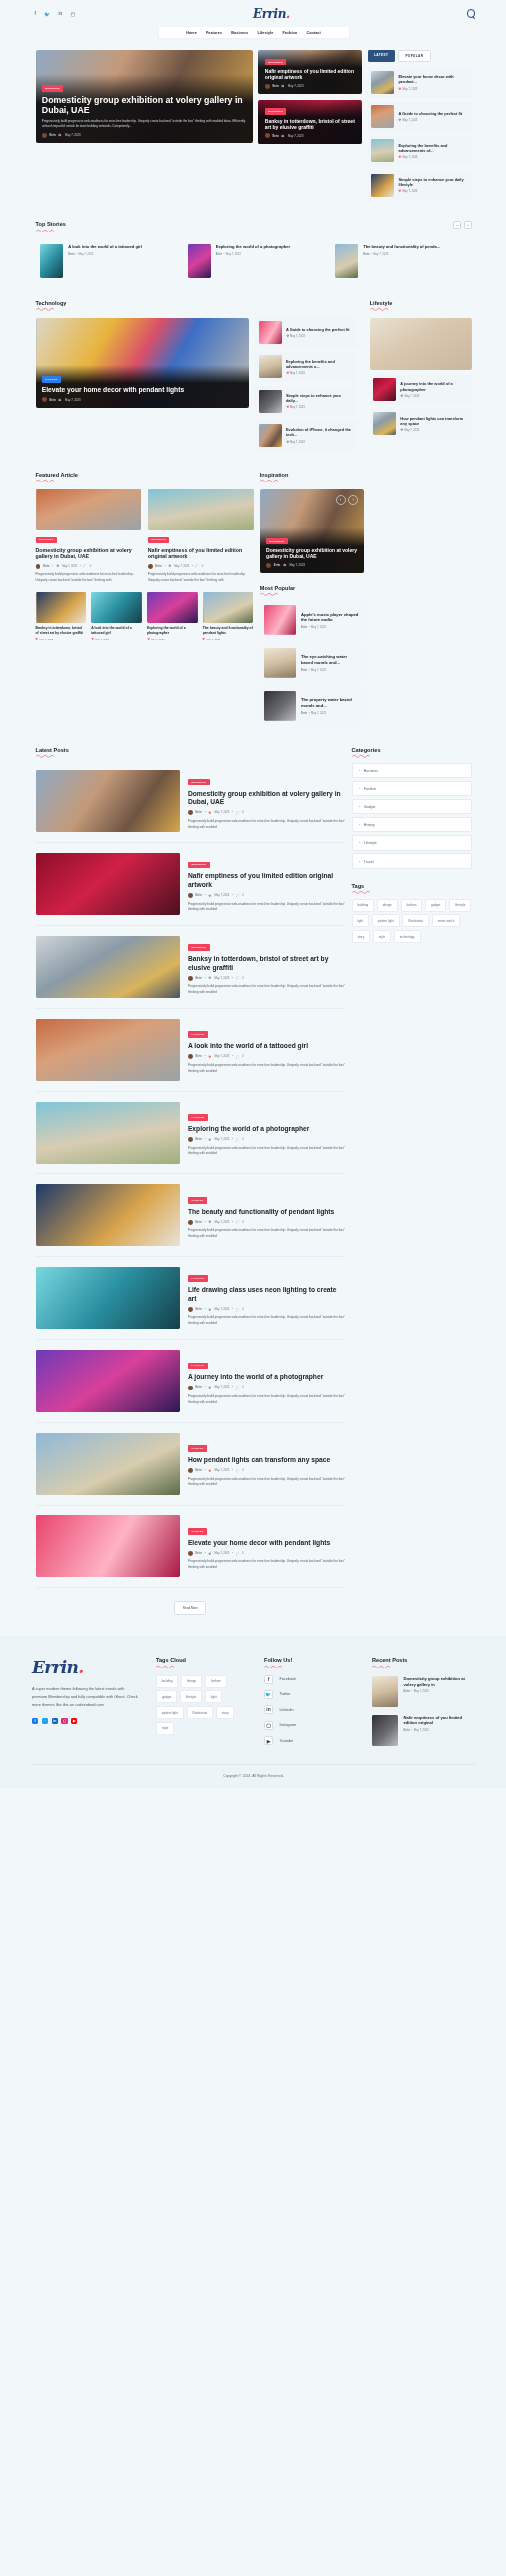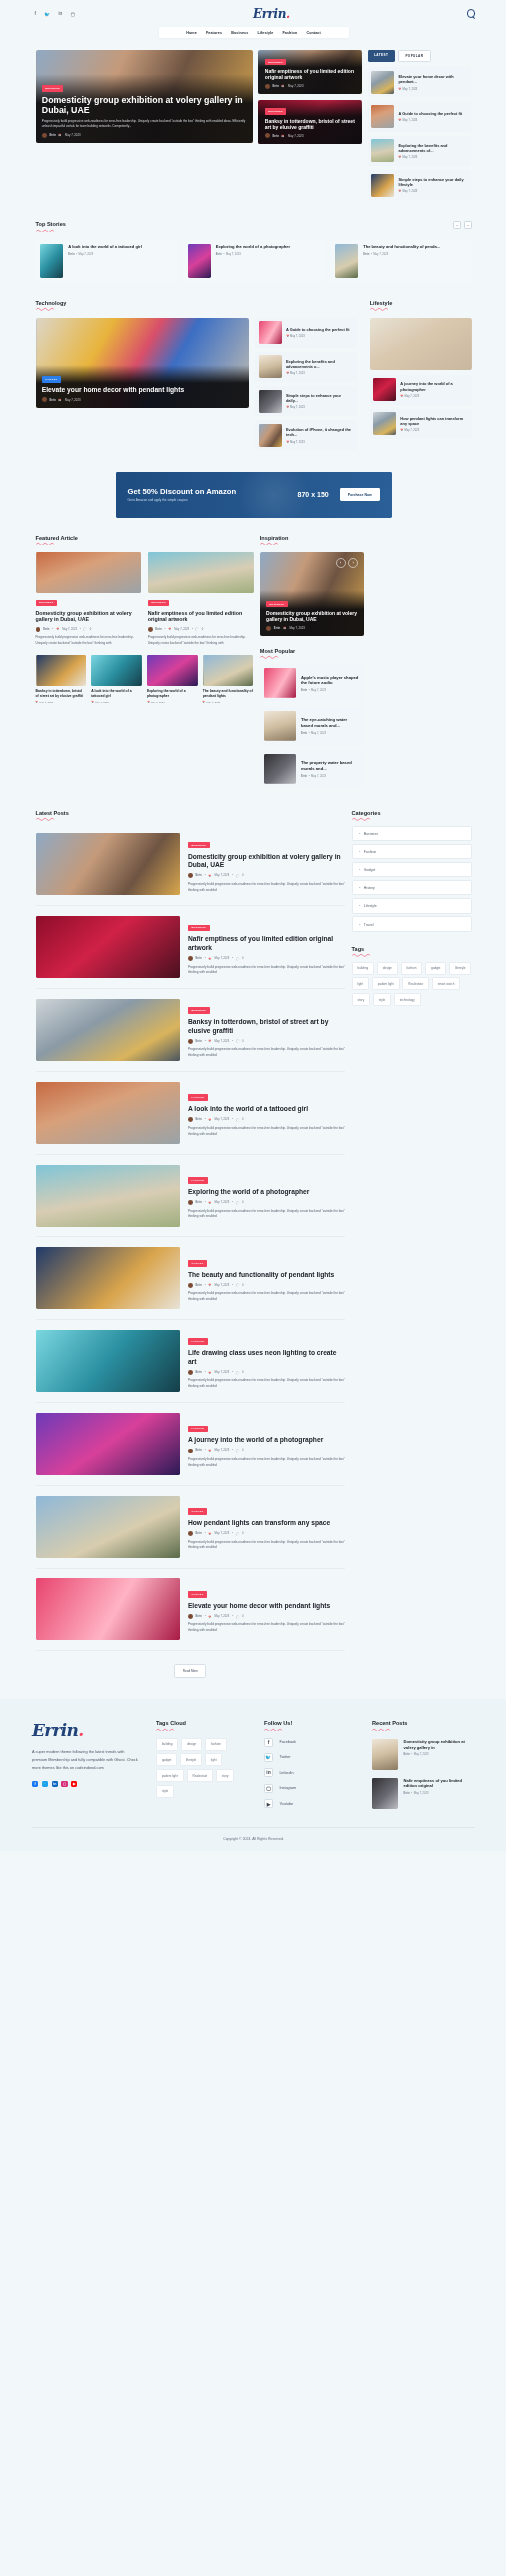--- a/index.html
+++ b/index.html
@@ -379,28 +379,20 @@
     <div>
       <div class="t">How pendant lights can transform any space</div>
       <div class="d"><span class="ic">📅</span> May 7, 2023</div>
     </div>
   </div>
           </div>
       </div>
     </div>
   </div>
 
-  <div class="ad">
-    <div class="ad-l">
-      <h3>Get 50% Discount on Amazon</h3>
-      <p>Go to Amazon and apply the simple coupon</p>
-    </div>
-    <div class="ad-size">870 x 150</div>
-    <div class="ad-btn">Purchase Now</div>
-  </div>
 
   <div class="sec">
     <div class="feat-row" style="margin-bottom:7px">
       <div class="feat-col" style="display:block">
         <div class="sec-title">Featured Article</div>
         <svg class="squig" viewBox="0 0 40 6">
             <path d="M0 4 Q3 0 6 4 T12 4 T18 4 T24 4 T30 4" fill="none" stroke="#f2415a" stroke-width="1"></path>
           </svg>
       </div>
       <div class="insp">

